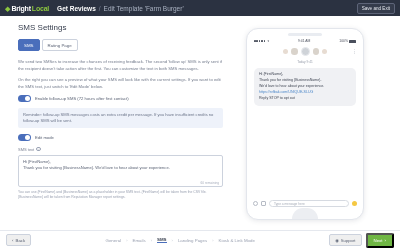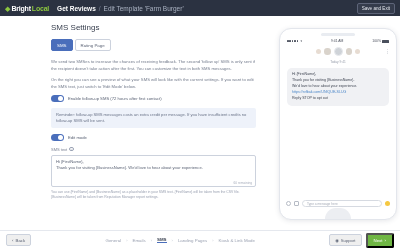--- a/index.html
+++ b/index.html
@@ -23,21 +23,21 @@
   .crumb-main { color: #ffffff; font-size: 6.5px; font-weight: bold; margin-left: 8px; }
   .crumb-sep { color: #7a8296; font-size: 6.5px; margin: 0 3px; }
   .crumb-sub { color: #aab2c2; font-size: 6.5px; }
   .save-exit {
     margin-left: auto; border: 1px solid #5d6478; color: #e6e9ef;
     font-size: 4.6px; padding: 2px 4px; border-radius: 2px; background: #353c4c;
     white-space: nowrap;
   }
 
   
-  .main { flex: 1 1 auto; position: relative; background: #ffffff; display: flex; margin-left: 33px; }
+  .main { flex: 1 1 auto; position: relative; background: #ffffff; display: flex; }
   .left-col { width: 238px; padding: 7px 0 0 18px; }
   .right-col { flex: 1; position: relative; }
 
   .page-title { font-size: 8px; color: #3a4150; font-weight: normal; margin-bottom: 7px; }
 
   .tabs { display: flex; gap: 2px; margin-bottom: 8px; }
   .tab {
     font-size: 4.4px; padding: 2.5px 5px; border-radius: 2px;
     border: 1px solid #ccd2dd; color: #5b6375; background: #ffffff;
   }

